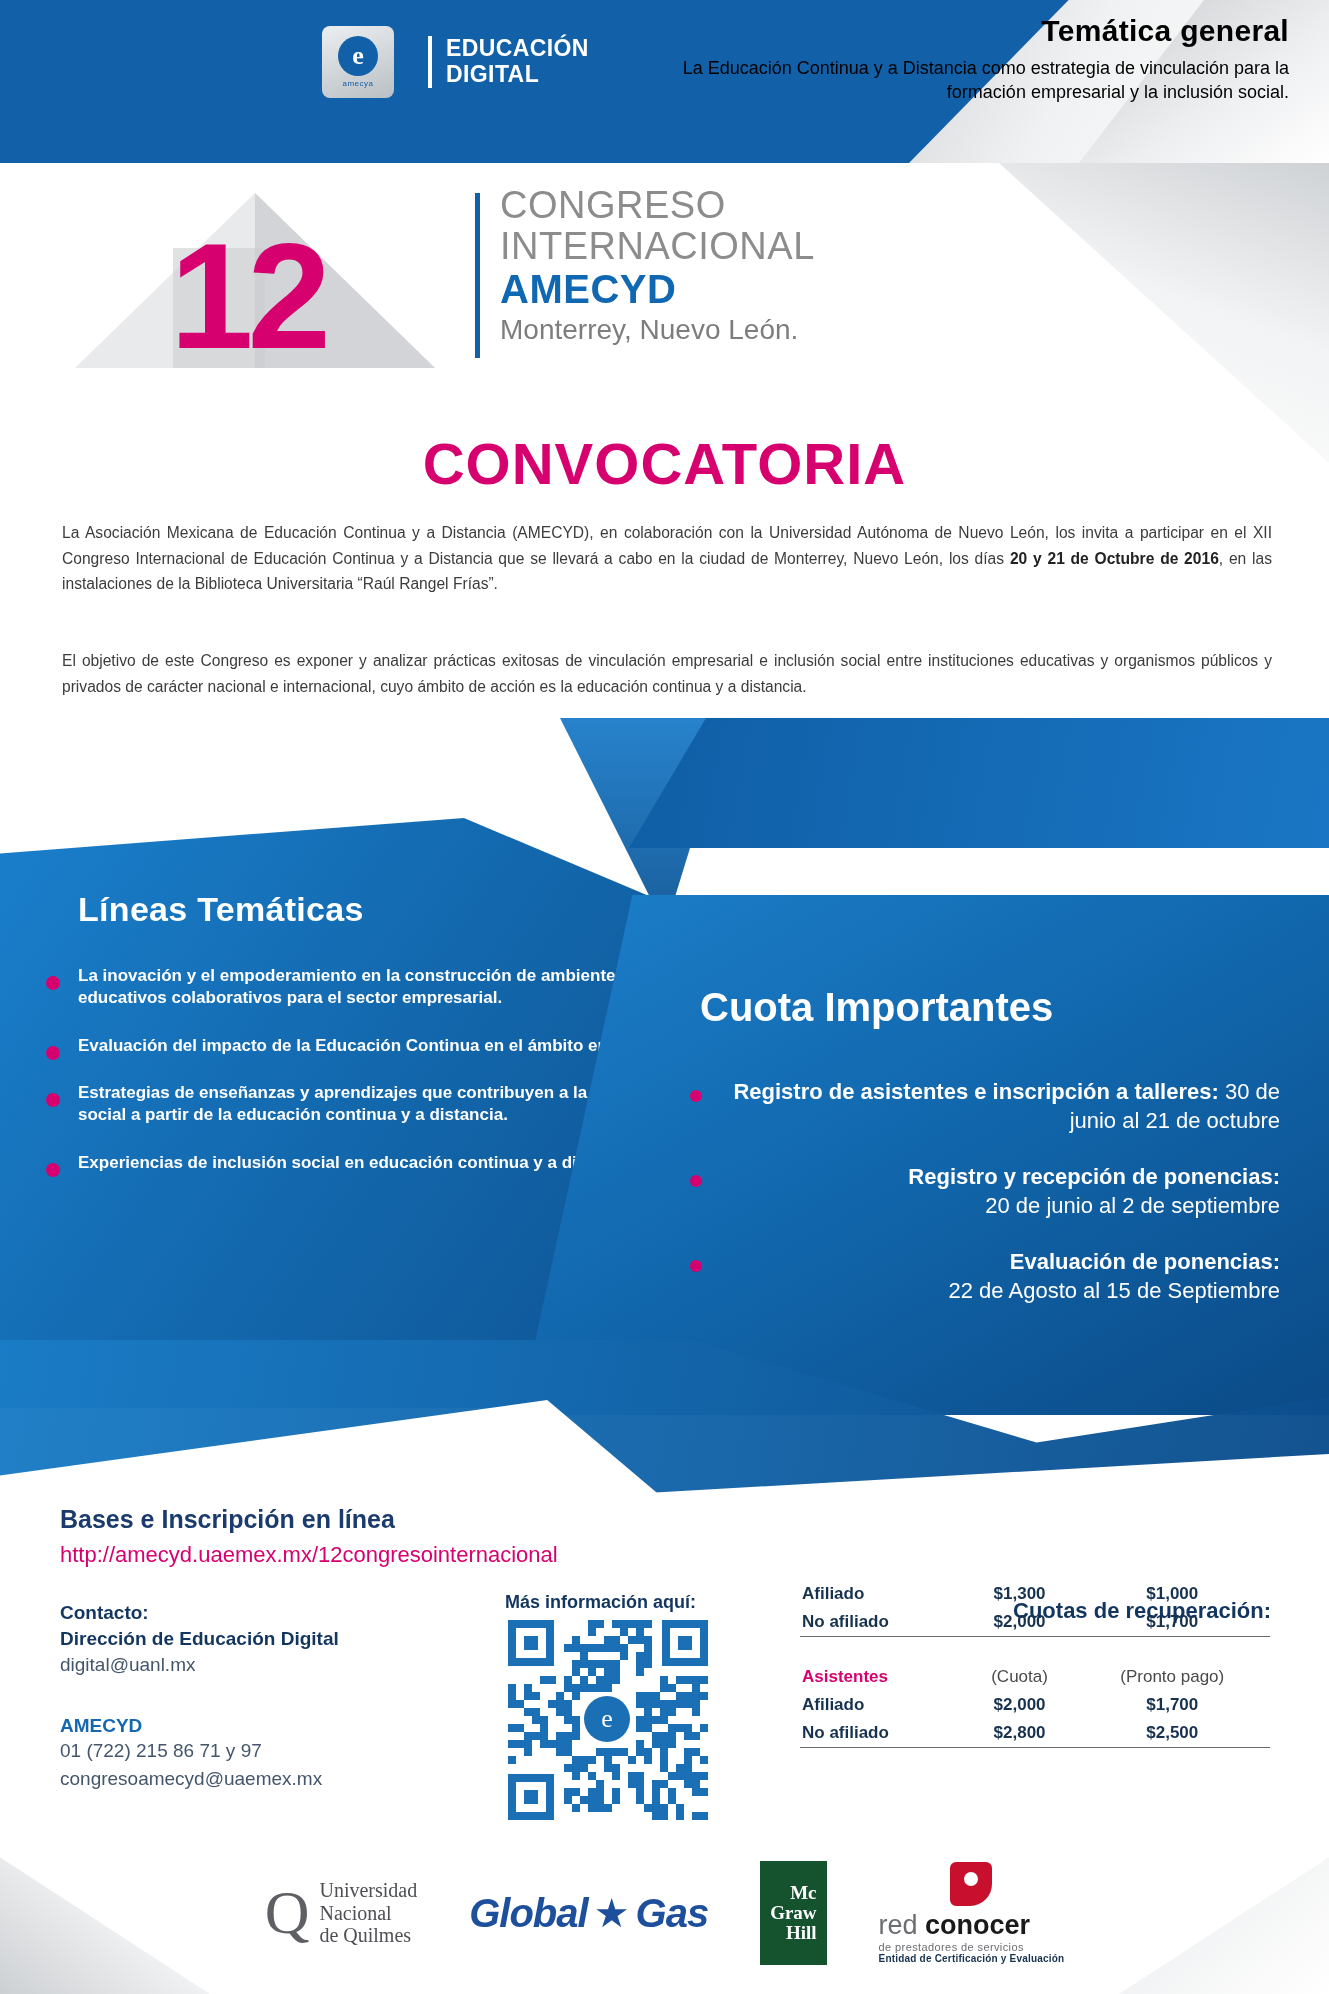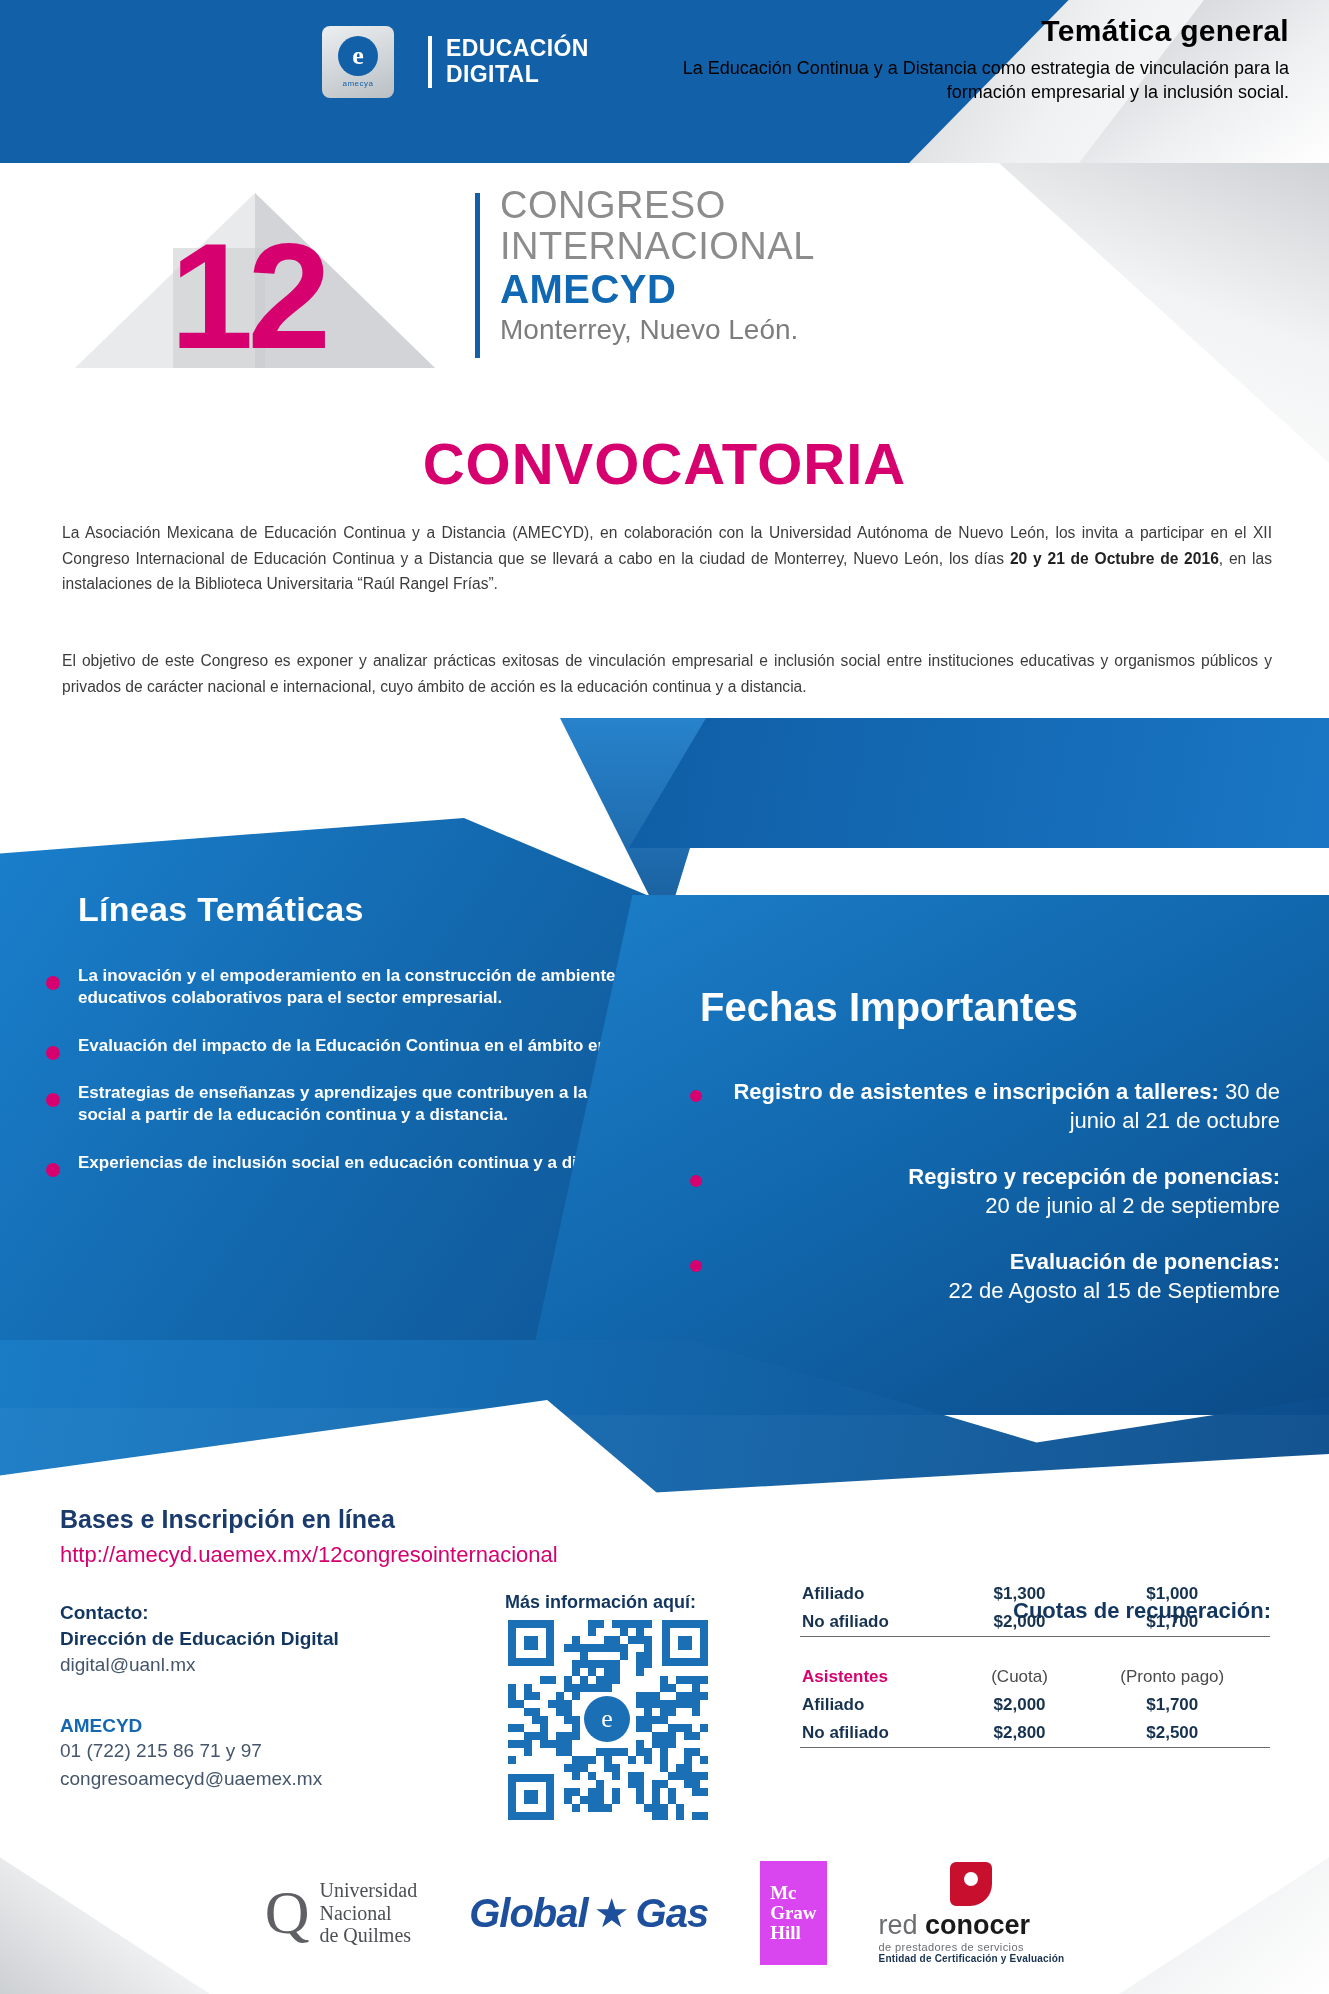--- a/index.html
+++ b/index.html
@@ -243,22 +243,22 @@
   }
   .logo-quilmes { display:flex; align-items:center; gap:10px; }
   .quilmes-q {
     font-family: "Liberation Serif", serif; font-size: 62px; color: #5e6064; line-height: .9;
   }
   .quilmes-txt { font-family: "Liberation Serif", serif; font-size: 20px; color: #4d4f53; line-height: 1.12; }
   .logo-globalgas { display:flex; align-items:center; gap: 6px; }
   .gg-word { font-size: 40px; font-weight: bold; font-style: italic; color: #1d4f9c; letter-spacing:-1px;}
   .gg-star { color: #1d4f9c; font-size: 40px; }
   .logo-mcgraw {
-    background: #d946ef; color: #fff; padding: 22px 10px;
-    font-size: 19px; font-weight: bold; line-height: 1.04; font-family: "Liberation Serif", serif;
+    background: #14532d; color: #fff; padding: 22px 10px;
+    font-size: 19px; font-weight: bold; line-height: 1.04; font-family: "Liberation Serif", serif; text-align: right;
   }
   .logo-redconocer { text-align: left; }
   .rc-mark { width: 42px; height: 44px; background: #c8102e; border-radius: 6px 6px 22px 6px; margin: 0 auto 4px;
              position: relative; }
   .rc-mark::after { content:""; position:absolute; left: 14px; top: 10px; width: 14px; height: 14px;
                     background:#fff; border-radius: 50%; }
   .rc-1 { font-size: 27px; color: #6b6d70; }
   .rc-1 b { color: #1a1a1a; }
   .rc-2 { font-size: 11px; color: #6b6d70; letter-spacing: .4px; }
   .rc-3 { font-size: 10px; color: #17324f; font-weight: bold; letter-spacing: .2px; }
@@ -333,21 +333,21 @@
       <span class="line-bullet"></span>
       <div class="line-text">Estrategias de enseñanzas y aprendizajes que contribuyen a la inclusión social a partir de la educación continua y a distancia.</div>
     </div>
     <div class="line-item">
       <span class="line-bullet"></span>
       <div class="line-text">Experiencias de inclusión social en educación continua y a distancia.</div>
     </div>
   </div>
 
   <div class="fechas-panel"></div>
-  <div class="fechas-title">Fechas Importantes</div>
+  <div class="fechas-title">Cuota Importantes</div>
   <div class="fechas-list">
     <div class="fecha-item">
       <span class="fecha-bullet"></span>
       <div class="fecha-text">
         <b>Registro de asistentes e inscripción a talleres:</b><span> 30 de junio al 21 de octubre</span>
       </div>
     </div>
     <div class="fecha-item">
       <span class="fecha-bullet"></span>
       <div class="fecha-text">

